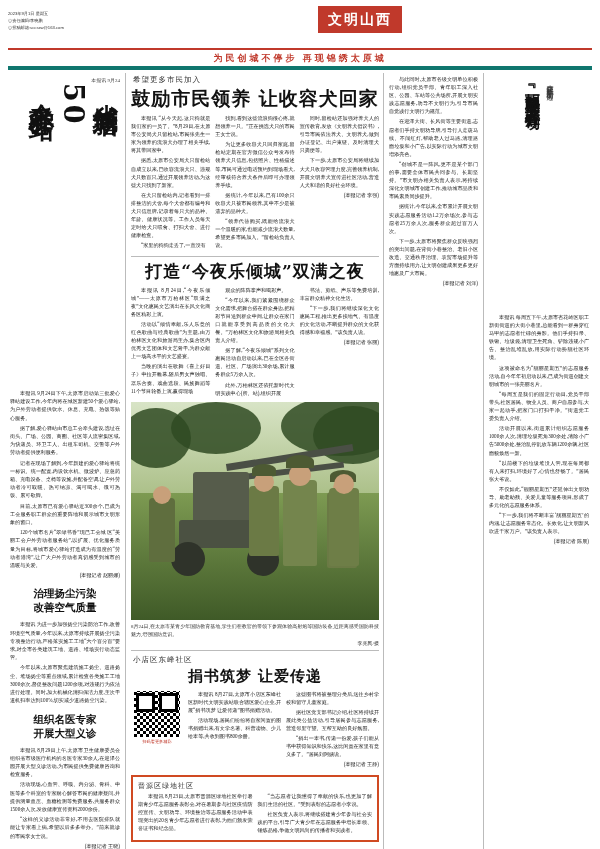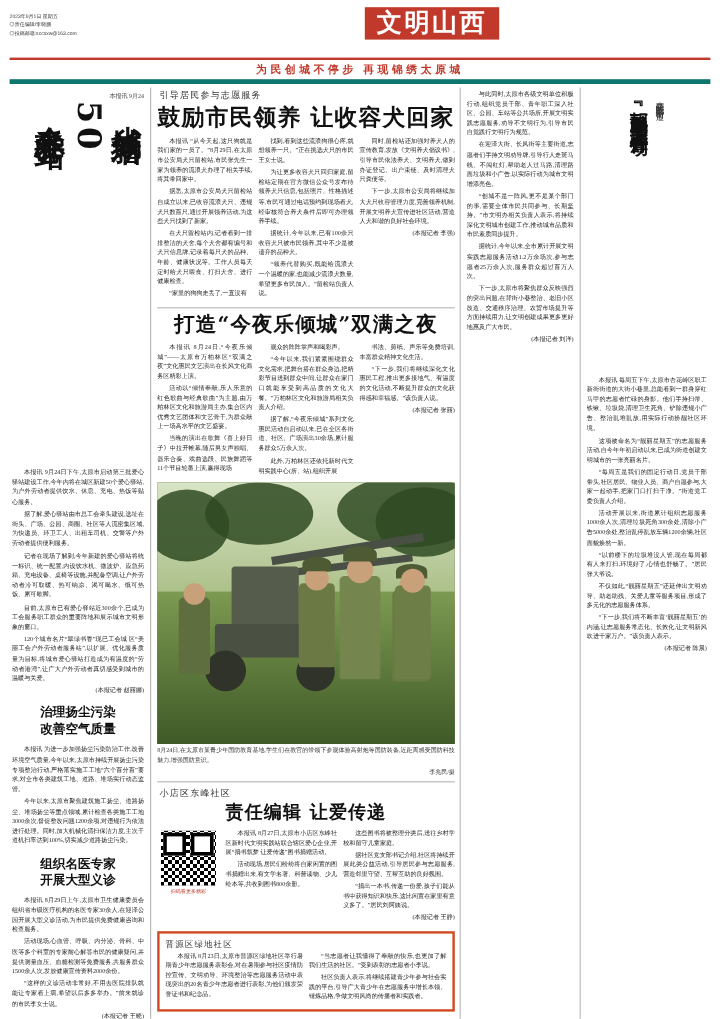--- a/index.html
+++ b/index.html
@@ -42,21 +42,21 @@
   .mast-left div { white-space: nowrap; }
   .mast-center {
     flex: 1;
     text-align: center;
     padding-top: 0px;
   }
   .mast-logo {
     display: inline-block;
     background: #c0392b;
     color: #fff;
-    font-size: 21px;
+    font-size: 14px;
     font-weight: bold;
     letter-spacing: 2px;
     padding: 4px 10px 5px 10px;
     line-height: 18px;
     font-family: "DejaVu Serif", serif;
   }
   .mast-right {
     width: 150px;
     text-align: right;
     display: flex;
@@ -407,21 +407,21 @@
         <p>本报讯 8月29日上午,太原市卫生健康委员会组织省市级医疗机构的名医专家30余人,在迎泽公园开展大型义诊活动,为市民提供免费健康咨询和检查服务。</p>
         <p>活动现场,心血管、呼吸、内分泌、骨科、中医等多个科室的专家耐心解答市民的健康疑问,并提供测量血压、血糖检测等免费服务,共服务群众1500余人次,发放健康宣传资料2000余份。</p>
         <p>“这样的义诊活动非常好,不用去医院排队就能让专家看上病,希望以后多多举办。”前来就诊的市民李女士说。</p>
         <p style="text-align:right;text-indent:0">(本报记者 王晓)</p>
       </div>
     </div>
 
     <div class="col col2 rule">
 
       <div>
-        <div class="kicker">引导居民参与志愿服务</div>
+        <div class="kicker">希望更多市民加入</div>
         <div class="headline-main">鼓励市民领养 让收容犬回家</div>
         <div class="cols3">
           <div class="txt">
             <p>本报讯 “从今天起,这只狗就是我们家的一员了。”8月29日,在太原市公安局犬只留检站,市民张先生一家为领养的流浪犬办理了相关手续,将其带回家中。</p>
             <p>据悉,太原市公安局犬只留检站自成立以来,已收容流浪犬只、违规犬只数百只,通过开展领养活动,为这些犬只找到了新家。</p>
             <p>在犬只留检站内,记者看到一排排整洁的犬舍,每个犬舍都有编号和犬只信息牌,记录着每只犬的品种、年龄、健康状况等。工作人员每天定时给犬只喂食、打扫犬舍、进行健康检查。</p>
             <p>“家里的狗狗走丢了,一直没有</p>
           </div>
           <div class="txt">
             <p>找到,看到这些流浪狗很心疼,就想领养一只。”正在挑选犬只的市民王女士说。</p>
@@ -494,21 +494,21 @@
         <div class="person" style="right:20px;top:86px;width:30px;height:78px;background:#6e7e47;"></div>
         <div class="head" style="right:25px;top:72px;width:20px;height:20px;"></div>
       </div>
       <div class="caption">8月24日,在太原市某青少年国防教育基地,学生们在教官的带领下参观体验高射炮等国防装备,近距离感受国防科技魅力,增强国防意识。</div>
       <div class="caption-credit">李兆民/摄</div>
 
       <hr class="hr-thin">
 
       <div>
         <div class="kicker">小店区东峰社区</div>
-        <div class="headline-sub" style="font-size:15px;line-height:19px">责任编辑 让爱传递</div>
+        <div class="headline-sub" style="font-size:15px;line-height:19px">捐书筑梦 让爱传递</div>
         <div class="cols3">
           <div style="flex:0 0 52px">
             <div class="qr-wrap">
               <div class="qr"></div>
               <div class="qr-label">扫码看更多精彩</div>
             </div>
           </div>
           <div class="txt">
             <p>本报讯 8月27日,太原市小店区东峰社区新时代文明实践站联合辖区爱心企业,开展“捐书筑梦 让爱传递”图书捐赠活动。</p>
             <p>活动现场,居民们纷纷将自家闲置的图书捐赠出来,有文学名著、科普读物、少儿绘本等,共收到图书800余册。</p>

